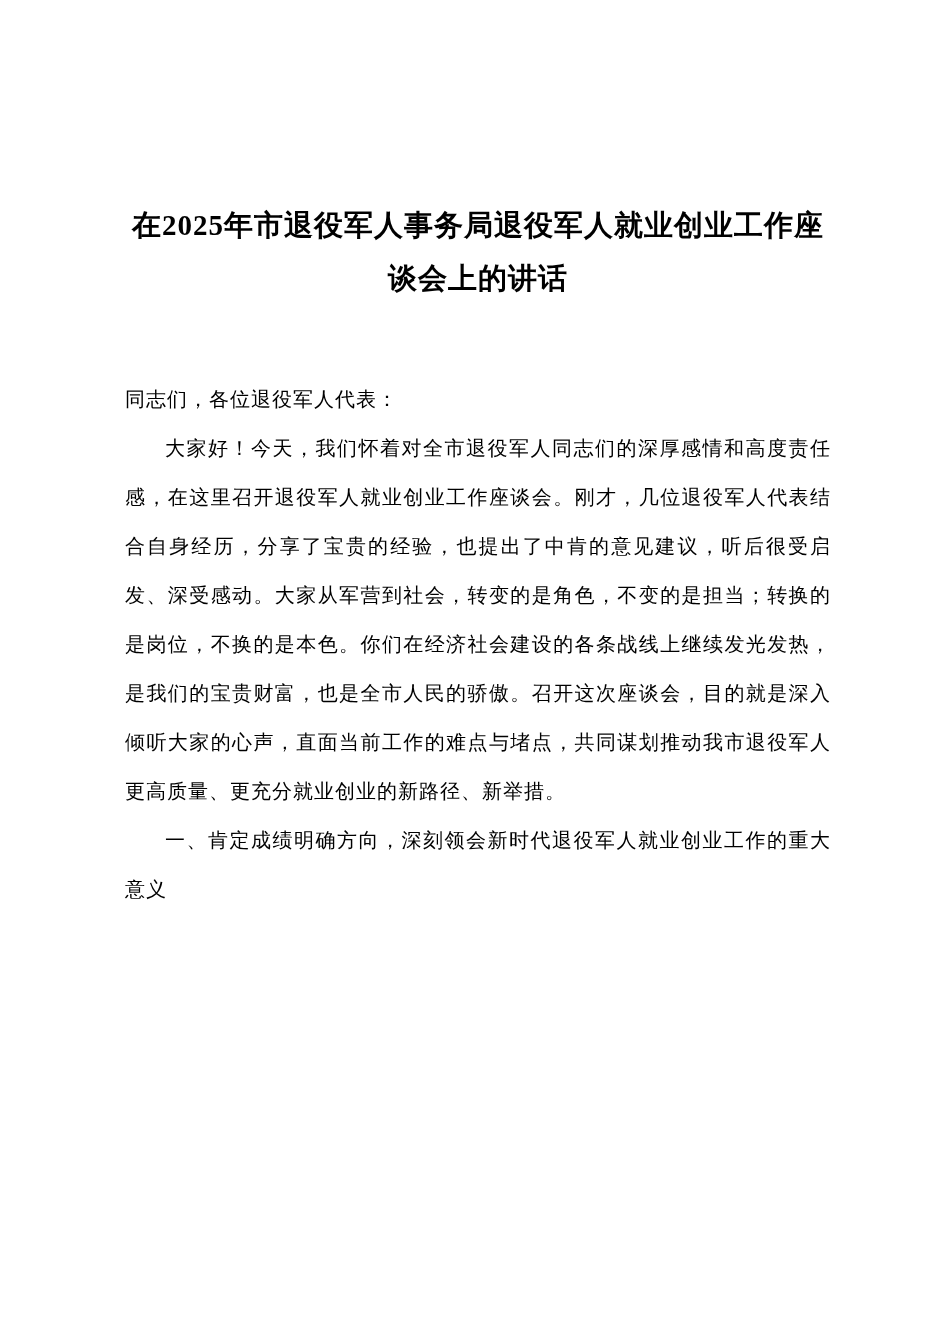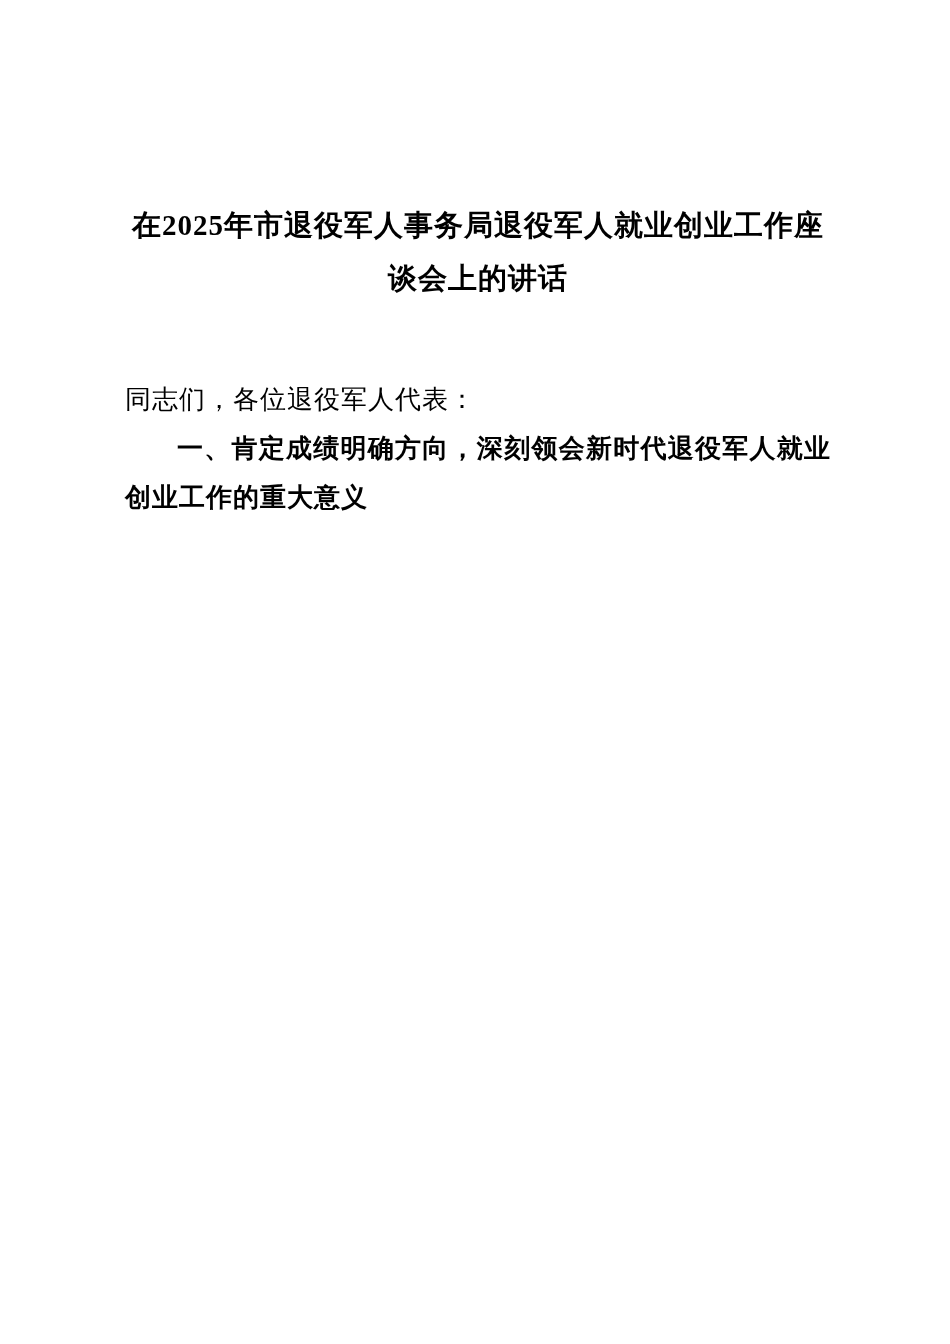--- a/index.html
+++ b/index.html
@@ -22,35 +22,36 @@
   .doc-title {
     margin: 0 0 70px 0;
     font-size: 29px;
     font-weight: bold;
     line-height: 53px;
     text-align: center;
     letter-spacing: 1px;
   }
   .doc-body p {
     margin: 0;
-    font-size: 26px;
+    font-size: 20px;
     line-height: 49px;
     text-align: justify;
     letter-spacing: 1px;
     word-break: break-all;
   }
   .doc-body p.indent {
     text-indent: 2em;
   }
   .doc-body p.bold {
-    font-weight: bold;
+    font-weight: normal;
   }
 </style>
 </head>
 <body>
 
 <div class="page">
   <h1 class="doc-title">在2025年市退役军人事务局退役军人就业创业工作座谈会上的讲话</h1>
   <div class="doc-body">
       <p class="">同志们，各位退役军人代表：</p>
+      <p class="indent">大家好！今天，我们怀着对全市退役军人同志们的深厚感情和高度责任感，在这里召开退役军人就业创业工作座谈会。刚才，几位退役军人代表结合自身经历，分享了宝贵的经验，也提出了中肯的意见建议，听后很受启发、深受感动。大家从军营到社会，转变的是角色，不变的是担当；转换的是岗位，不换的是本色。你们在经济社会建设的各条战线上继续发光发热，是我们的宝贵财富，也是全市人民的骄傲。召开这次座谈会，目的就是深入倾听大家的心声，直面当前工作的难点与堵点，共同谋划推动我市退役军人更高质量、更充分就业创业的新路径、新举措。</p>
       <p class="indent bold">一、肯定成绩明确方向，深刻领会新时代退役军人就业创业工作的重大意义</p>
     </div>
 </div>
 
 </body></html>

